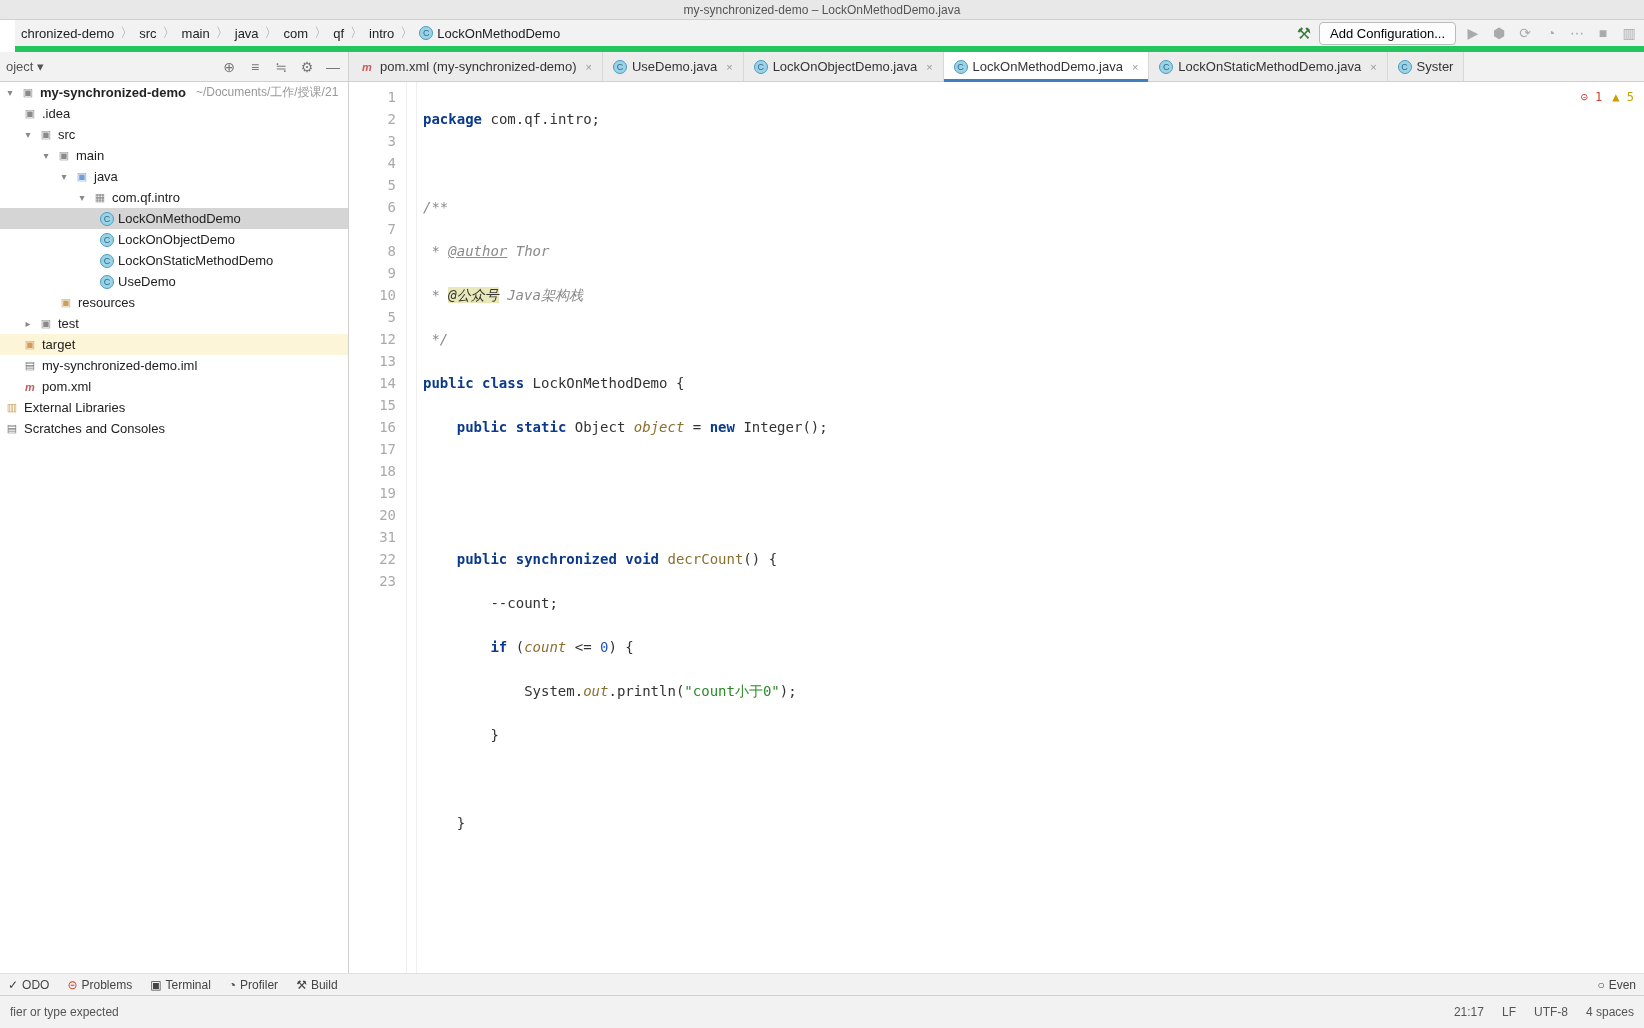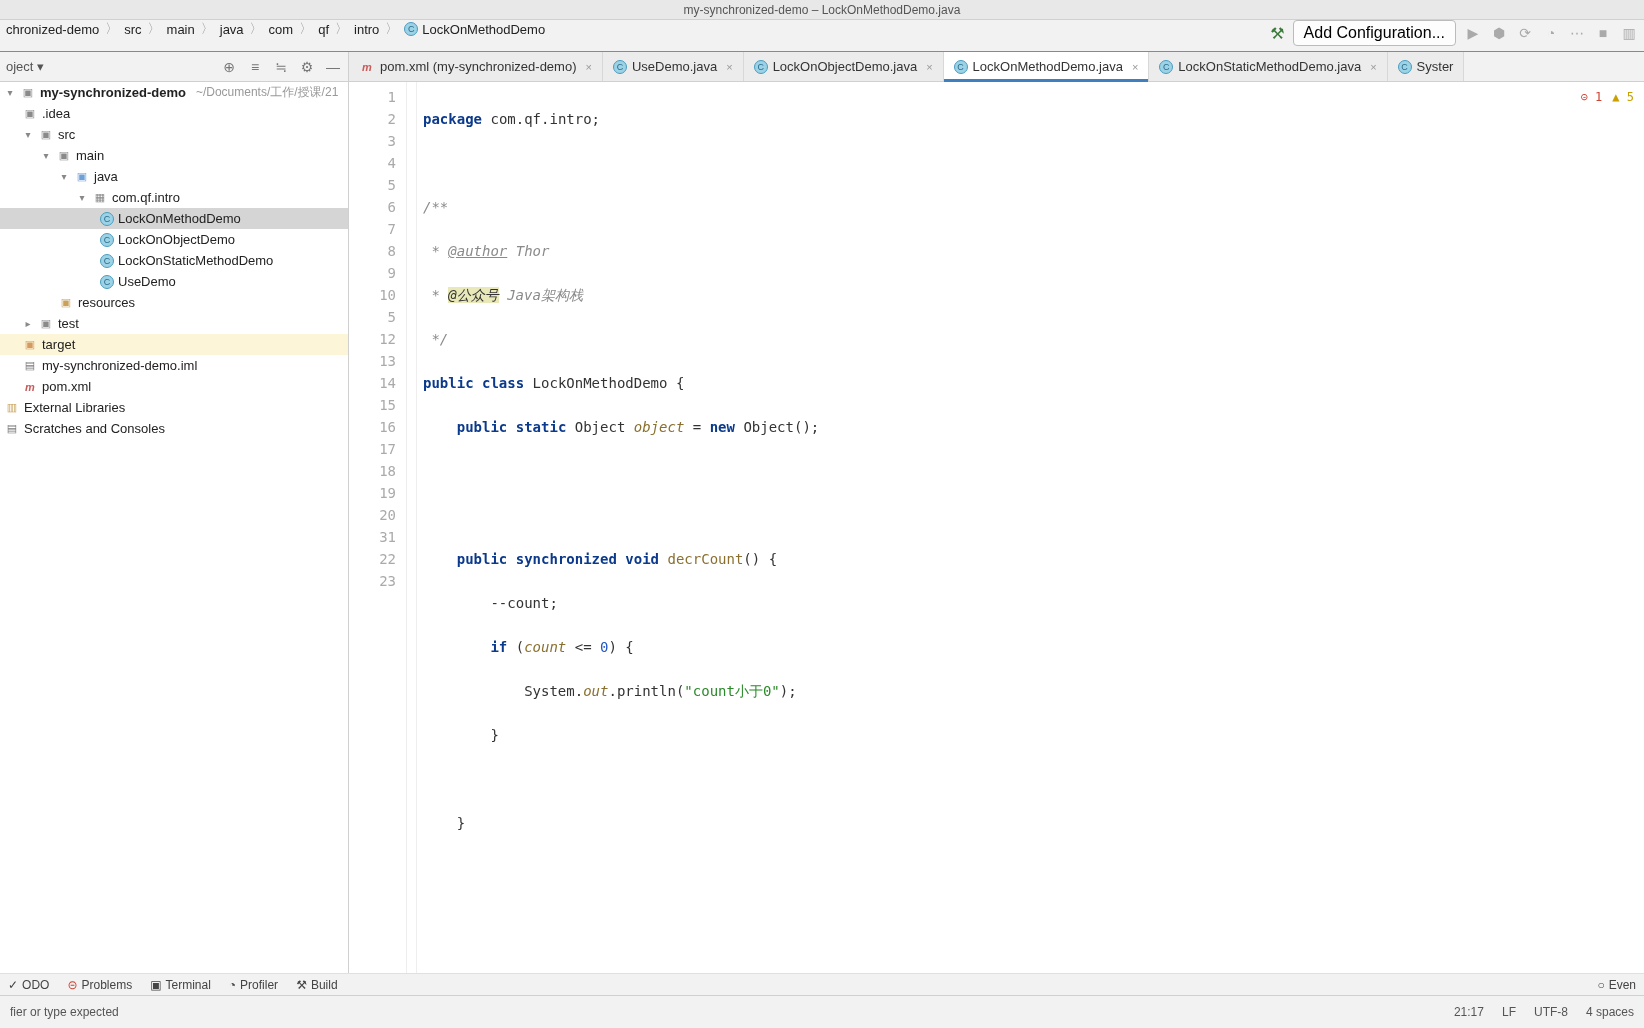--- a/index.html
+++ b/index.html
@@ -19,24 +19,25 @@
   background: #e8e8e8;
   text-align: center;
   line-height: 20px;
   font-size: 12px;
   color: #555;
   border-bottom: 1px solid #d0d0d0;
 }
 .navbar {
   height: 32px;
   background: #f2f2f2;
-  border-bottom: 1px solid #22c55e;
-  display: flex;
-  align-items: flex-start;
+  border-bottom: 6px solid #22c55e;
+  display: flex;
+  align-items: center;
   padding: 0 6px;
+  margin-left: 15px;
 }
 .breadcrumbs {
   display: flex;
   align-items: center;
   flex: 1;
   gap: 4px;
 }
 .crumb {
   display: flex;
   align-items: center;
@@ -64,21 +65,21 @@
   display: flex;
   align-items: center;
   gap: 8px;
 }
 .hammer-icon { color: #3a7a3a; font-size:16px; }
 .add-config {
   border: 1px solid #bbb;
   background: #fdfdfd;
   border-radius: 4px;
   padding: 3px 10px;
-  font-size: 16px;
+  font-size: 13px;
 }
 .tbbtn { color:#aaa; font-size:14px; width:18px; text-align:center; }
 .main {
   flex: 1;
   display: flex;
   overflow: hidden;
 }
 .sidebar {
   width: 349px;
   border-right: 1px solid #d0d0d0;
@@ -440,21 +441,21 @@
       </div>
       <div class="markers"></div>
       <div class="code">
 <div class="ln"><span class="kw">package</span> <span>com.qf.intro</span>;</div>
 <div class="ln"></div>
 <div class="ln"><span class="cmt">/**</span></div>
 <div class="ln"><span class="cmt"> * </span><span class="doc-tag">@author</span><span class="cmt"> </span><span class="cmt">Thor</span></div>
 <div class="ln"><span class="cmt"> * </span><span class="doc-hl">@公众号</span><span class="cmt"> </span><span class="cmt">Java架构栈</span></div>
 <div class="ln"><span class="cmt"> */</span></div>
 <div class="ln"><span class="kw">public</span> <span class="kw">class</span> <span>LockOnMethodDemo</span> {</div>
-<div class="ln">    <span class="kw">public</span> <span class="kw">static</span> <span>Object</span> <span class="ident">object</span> = <span class="kw">new</span> <span>Object()</span>;</div>
+<div class="ln">    <span class="kw">public</span> <span class="kw">static</span> <span>Object</span> <span class="ident">object</span> = <span class="kw">new</span> <span>Integer()</span>;</div>
 <div class="ln"></div>
 <div class="ln"></div>
 <div class="ln">    <span class="kw">public</span> <span class="kw">synchronized</span> <span class="kw">void</span> <span class="method">decrCount</span>() {</div>
 <div class="ln">        <span>--count;</span></div>
 <div class="ln">        <span class="kw">if</span> (<span class="ident">count</span><span> &lt;= </span><span class="num">0</span>) {</div>
 <div class="ln">            <span>System</span>.<span class="static-it">out</span>.<span>println</span>(<span class="str">"count小于0"</span>);</div>
 <div class="ln">        }</div>
 <div class="ln"></div>
 <div class="ln">    }</div>
 <div class="ln"></div>

